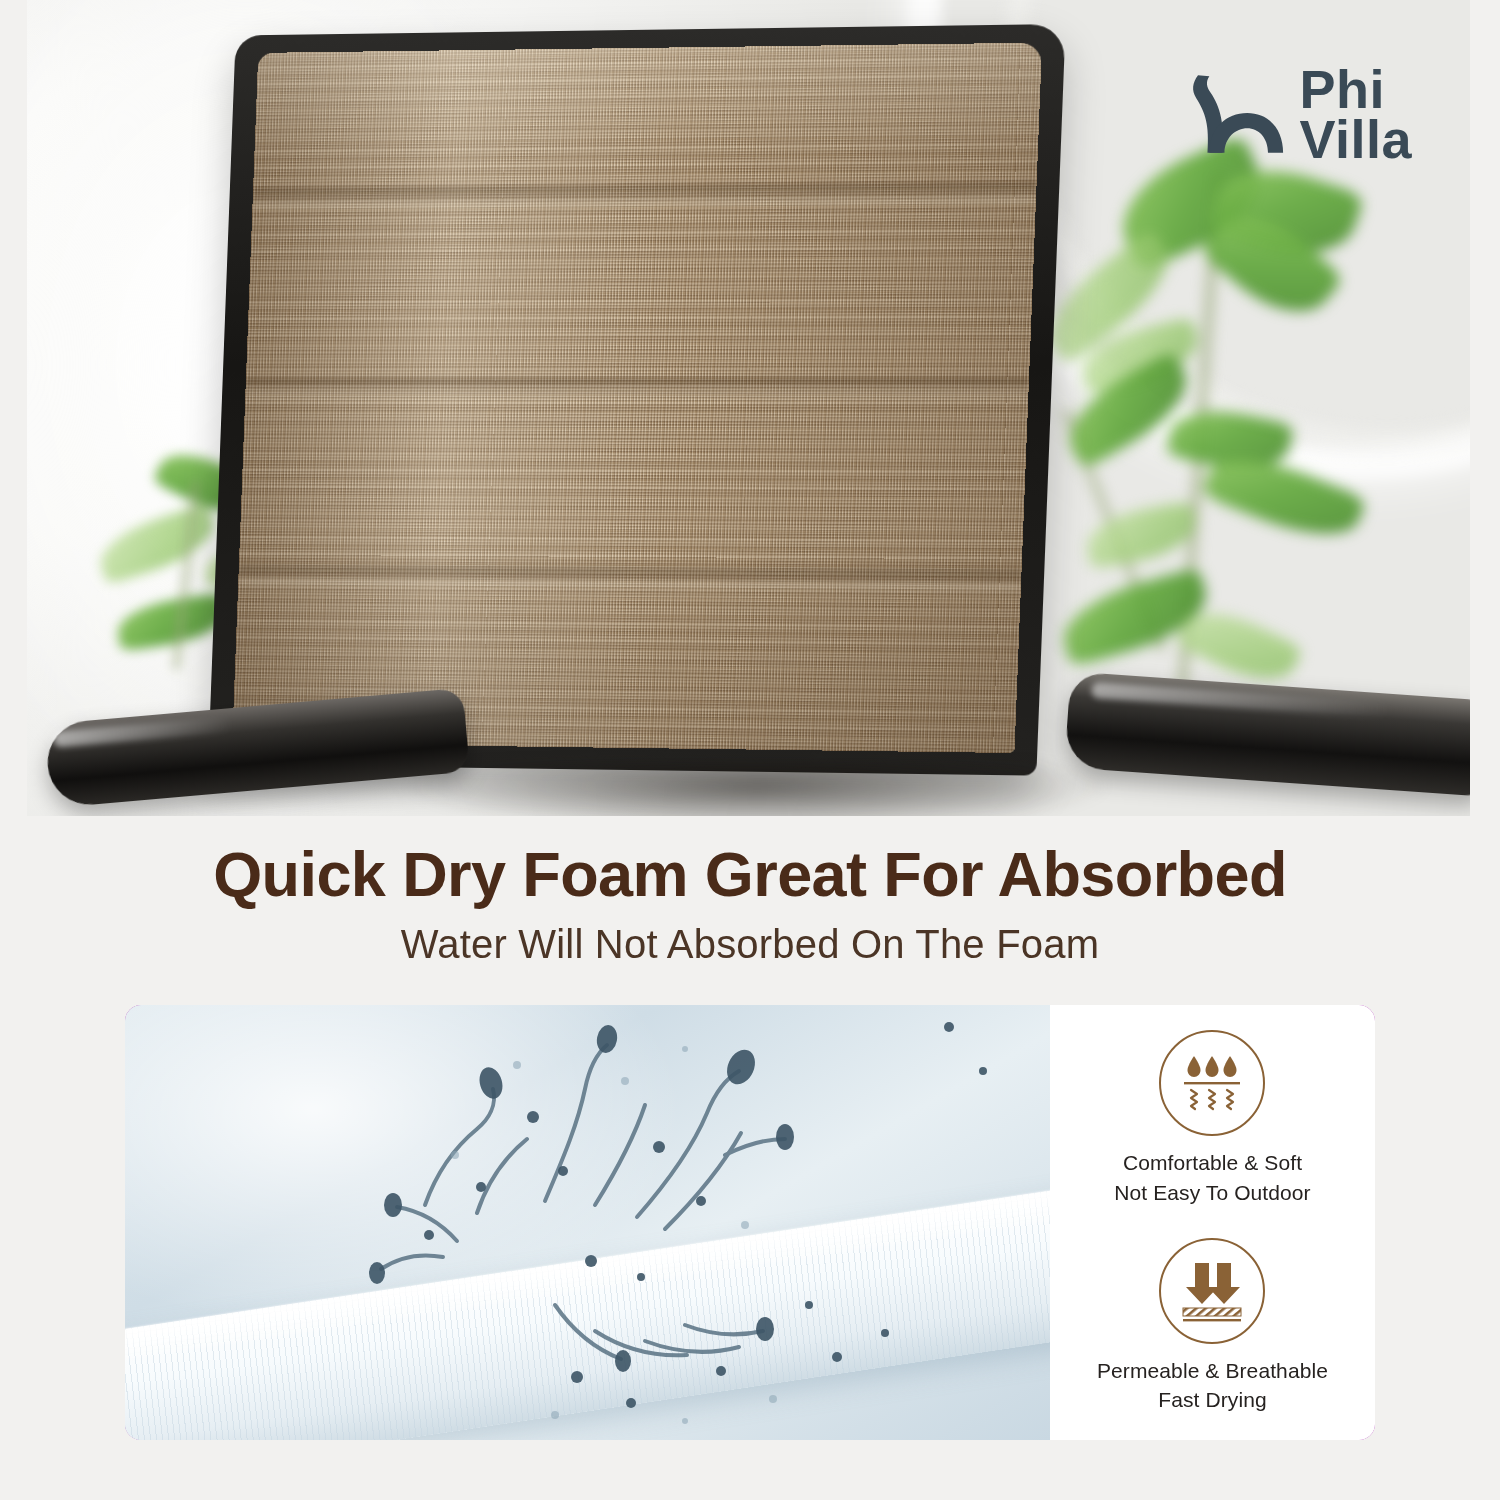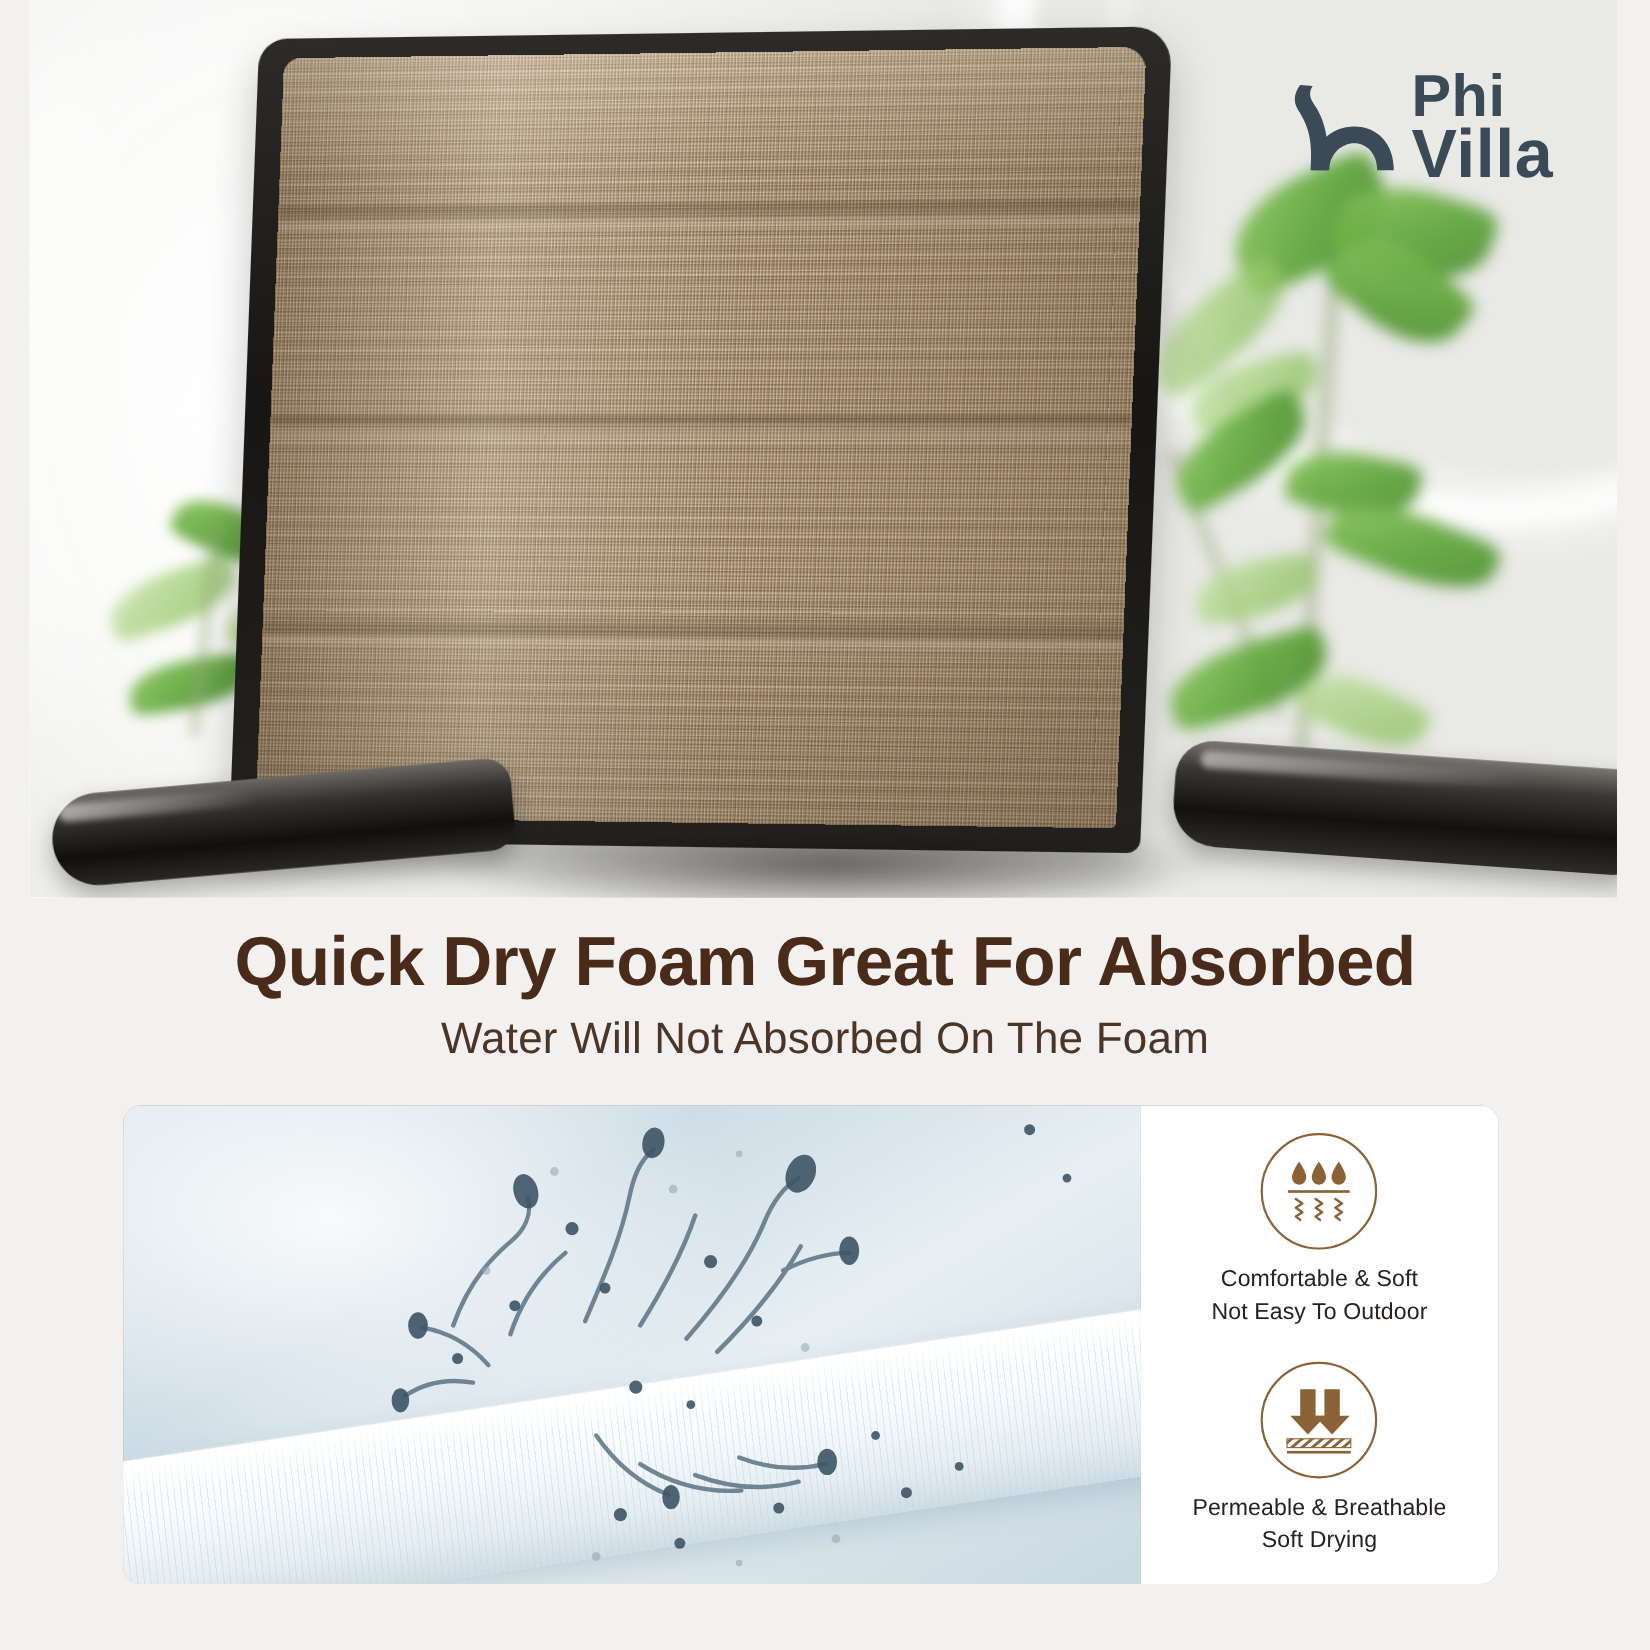--- a/index.html
+++ b/index.html
@@ -131,44 +131,44 @@
   
   .logo{
     position:absolute; right:58px; top:30px;
     display:flex; align-items:center; gap:14px;
     color:#3a4a56;
     margin-top:32px;
   }
   .logo-mark{ width:104px; height:104px; flex:0 0 auto; }
   .logo-text{ line-height:.93; font-weight:700; letter-spacing:.5px; }
   .logo-text .l1{ font-size:54px; display:block; }
-  .logo-text .l2{ font-size:62px; display:block; }
+  .logo-text .l2{ font-size:54px; display:block; }
 
   
   .headline{
     position:absolute; left:0; right:0; top:838px;
     text-align:center;
     font-size:63px; font-weight:700;
     color:#4a2b19;
     letter-spacing:-.6px;
   }
   .subheadline{
     position:absolute; left:0; right:0; top:922px;
     text-align:center;
     font-size:40px; font-weight:400;
     color:#4b3526;
     letter-spacing:.2px;
   }
 
   
   .bottom{
-    position:absolute; left:112px; top:1005px; width:1250px; height:435px;
+    position:absolute; left:125px; top:1005px; width:1250px; height:435px;
     border-radius:16px;
     display:flex; overflow:hidden;
-    background:#a3a3a3;
+    background:#a21caf;
   }
   .splash{
     position:relative; width:925px; height:100%;
     overflow:hidden;
     background:linear-gradient(150deg,#dde8ee 0%, #cfdde6 32%, #e7eff3 58%, #c9d8e2 100%);
   }
   .splash-glow{
     position:absolute; left:-60px; top:-40px; width:620px; height:360px;
     background:radial-gradient(ellipse at 40% 40%, rgba(255,255,255,.85) 0%, rgba(255,255,255,0) 70%);
   }
@@ -368,17 +368,17 @@
             <pattern id="hatch" width="6" height="6" patternUnits="userSpaceOnUse" patternTransform="rotate(50)">
               <rect width="6" height="6" fill="#ffffff"></rect>
               <rect width="2.6" height="6" fill="#8a6236"></rect>
             </pattern>
           </defs>
           <rect x="8" y="54" width="58" height="8" fill="url(#hatch)" stroke="#8a6236" stroke-width="1"></rect>
           <rect x="8" y="65" width="58" height="2.4" fill="#8a6236"></rect>
         </svg>
       </div>
       <div class="f-line">Permeable &amp; Breathable</div>
-      <div class="f-line">Soft Drying</div>
+      <div class="f-line">Fast Drying</div>
     </div>
 
   </div>
 </div>
 
 </body></html>

